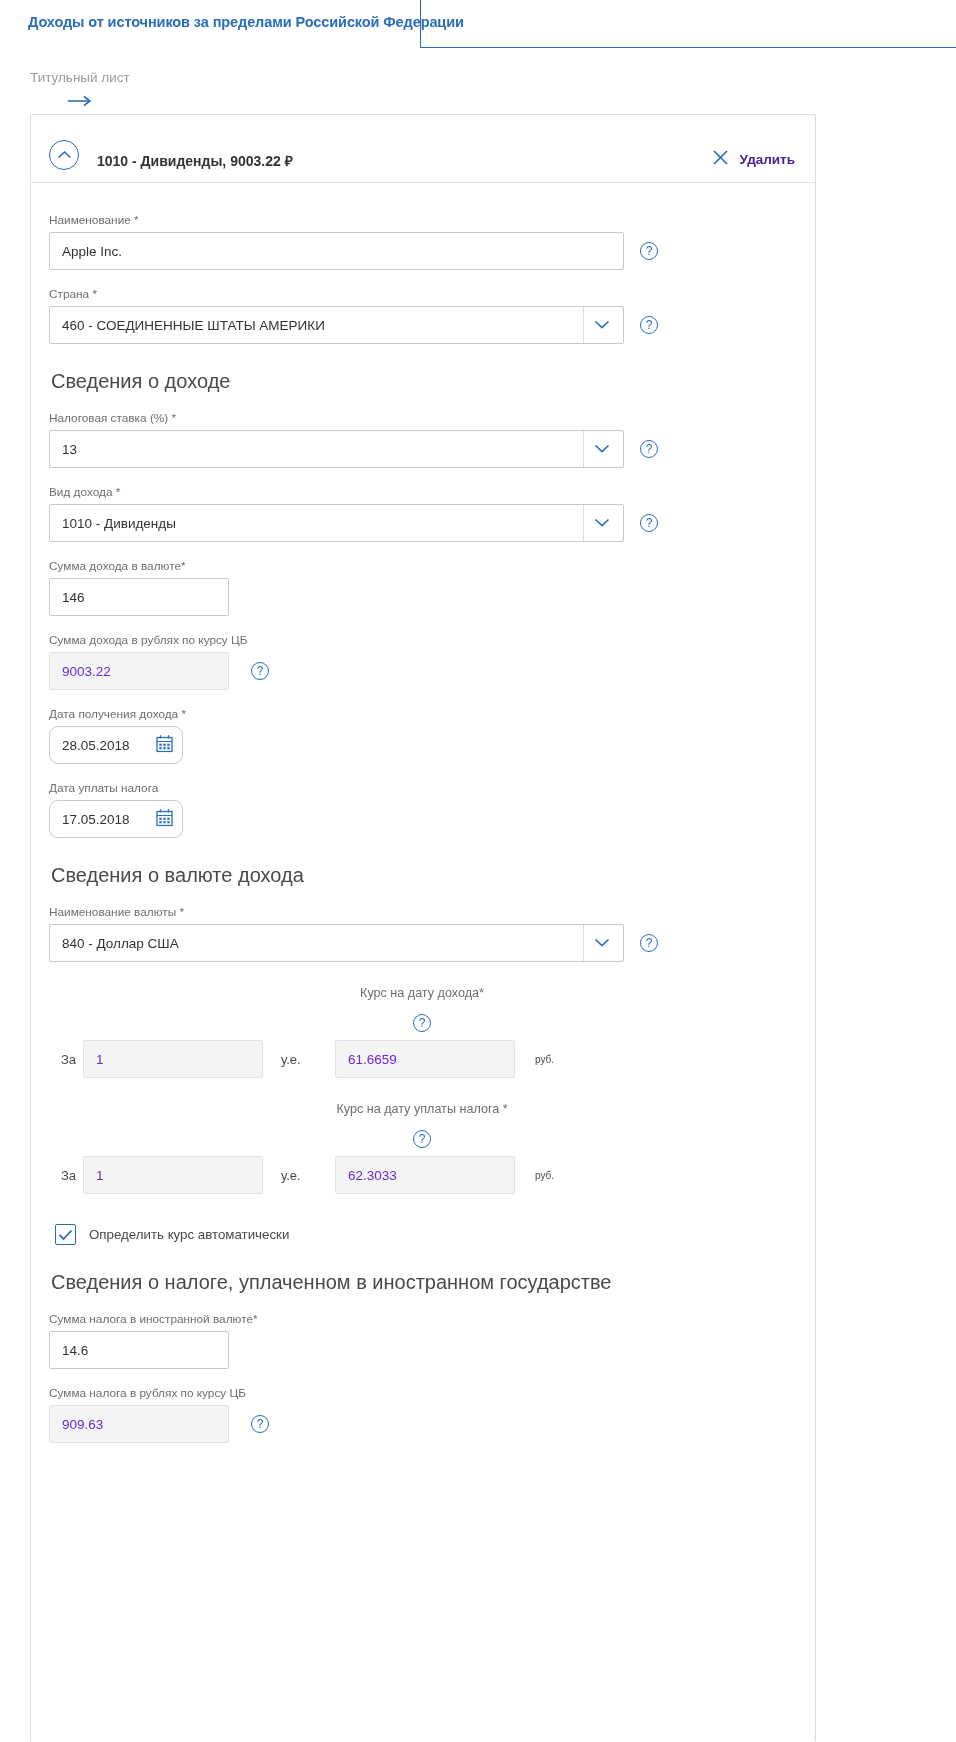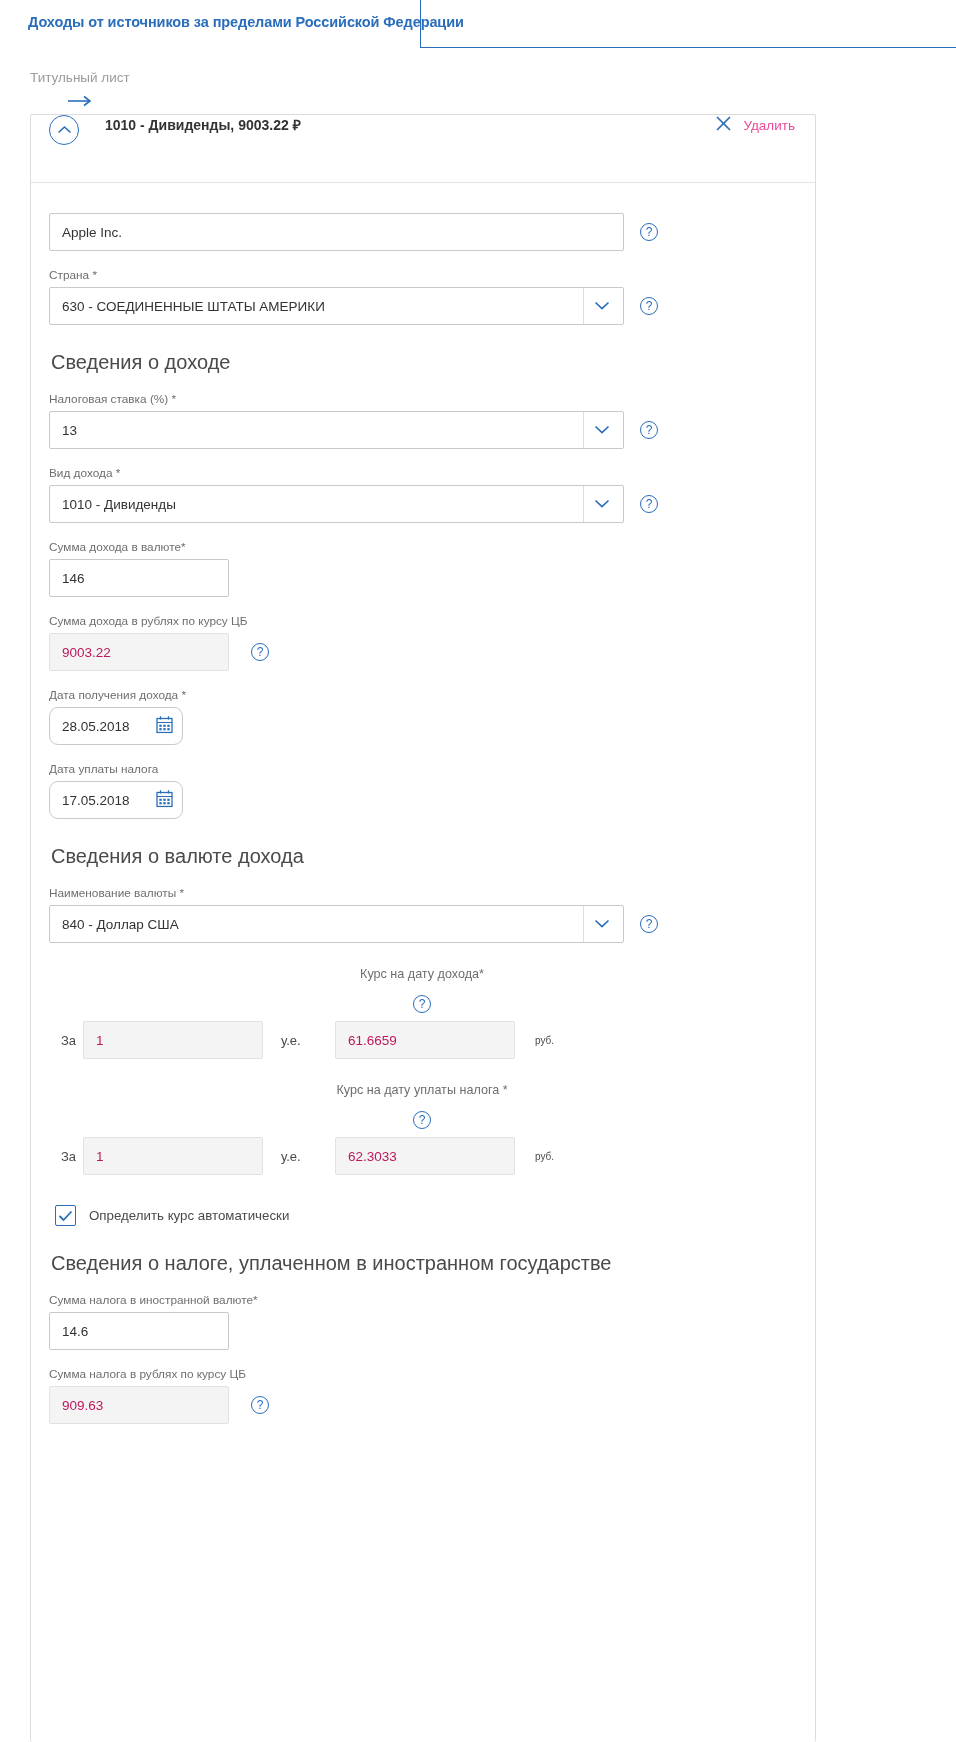--- a/index.html
+++ b/index.html
@@ -66,23 +66,22 @@
     background: #ffffff;
     border: 1px solid #dcdcdc;
     border-bottom: none;
     border-radius: 2px;
   }
   .card-header {
     position: relative;
     height: 68px;
     border-bottom: 1px solid #e4e4e4;
     display: flex;
-    align-items: flex-start;
-    padding: 0 20px 0 18px;
-    gap: 8px;
+    align-items: flex-end;
+    padding: 0 20px 12px 18px;
   }
   .collapse-btn {
     width: 30px; height: 30px;
     border: 1.5px solid #2a6ebb;
     border-radius: 50%;
     display: flex; align-items: center; justify-content: center;
     flex: 0 0 auto;
     cursor: pointer;
   }
   .card-title {
@@ -94,21 +93,22 @@
   }
   .delete-wrap {
     margin-left: auto;
     display: flex;
     align-items: center;
     gap: 11px;
     cursor: pointer;
   }
   .delete-label {
     font-size: 13.5px;
-    color: #ec4899;
+    color: #4c1d95;
+    font-weight: bold;
   }
 
   
   .card-body { padding: 30px 20px 20px 18px; }
 
   .field { margin-bottom: 17px; }
   .flabel {
     font-size: 11.8px;
     color: #6e6e6e;
     margin-bottom: 5px;
@@ -126,21 +126,21 @@
     align-items: center;
     padding: 0 12px;
     font-size: 13.5px;
     color: #333333;
     white-space: nowrap;
     overflow: hidden;
   }
   .input.disabled {
     background: #f4f4f4;
     border-color: #e2e2e2;
-    color: #be185d;
+    color: #6d28d9;
   }
   .select {
     position: relative;
     padding-right: 46px;
   }
   .select .divider {
     position: absolute;
     right: 39px; top: 0; bottom: 0;
     width: 1px;
     background: #dedede;
@@ -256,31 +256,32 @@
           <line x1="15" y1="2" x2="2" y2="15" stroke="#2a6ebb" stroke-width="1.7"></line>
         </svg>
       </span>
       <span class="delete-label">Удалить</span>
     </div>
   </div>
 
   <div class="card-body">
 
     <div class="field">
+      <label class="flabel">Наименование *</label>
       <div class="row">
         <div class="input w-main">Apple Inc.</div>
         <span class="help help-after">?</span>
       </div>
     </div>
 
     <div class="field">
       <label class="flabel">Страна *</label>
       <div class="row">
         <div class="input select w-main">
-          <span>630 - СОЕДИНЕННЫЕ ШТАТЫ АМЕРИКИ</span>
+          <span>460 - СОЕДИНЕННЫЕ ШТАТЫ АМЕРИКИ</span>
           <span class="divider"></span>
           <span class="chev">
             <svg width="16" height="10" viewBox="0 0 16 10">
               <polyline points="1.5,2 8,8 14.5,2" fill="none" stroke="#2a6ebb" stroke-width="1.7"></polyline>
             </svg>
           </span>
         </div>
         <span class="help help-after">?</span>
       </div>
     </div>

